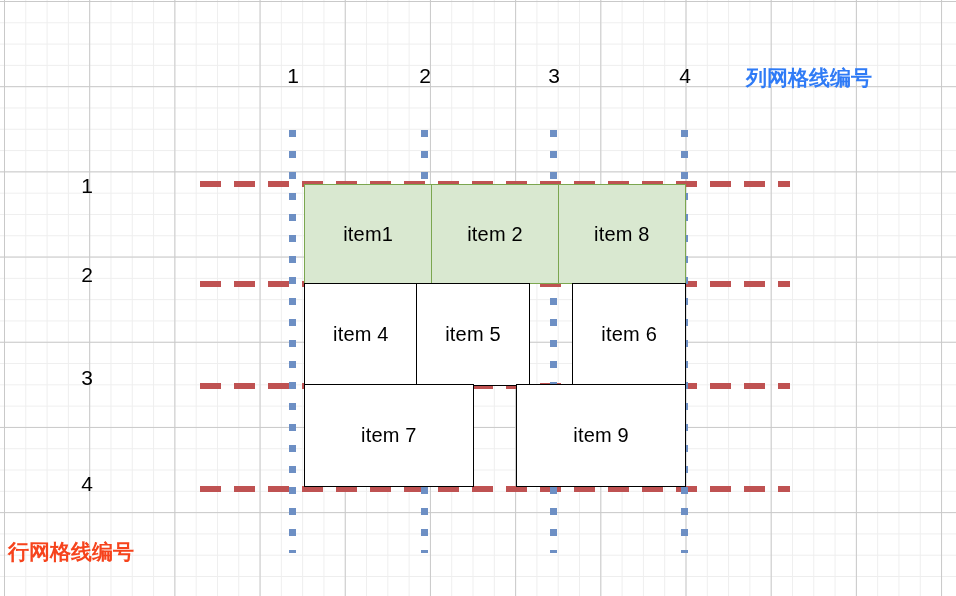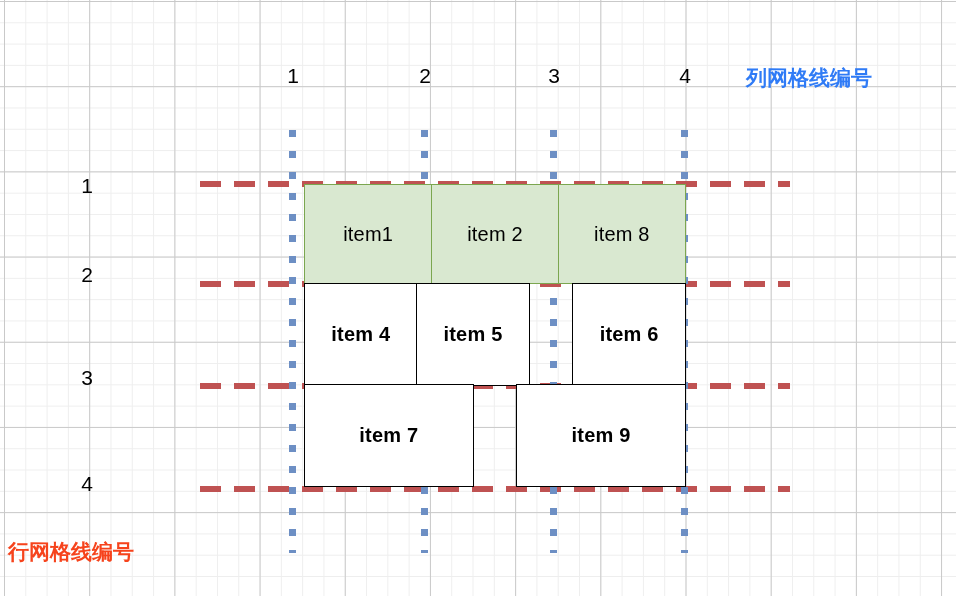--- a/index.html
+++ b/index.html
@@ -61,21 +61,21 @@
     background: #d9e8d0;
     border: 1.5px solid #7ba64f;
     margin-right: -1.5px;
   }
   .row-green .cell:last-child { margin-right: 0; }
   .cell-plain {
     background: #ffffff;
     border: 1.5px solid #000000;
     margin-right: -1.5px;
   }
-  .row-plain { margin-top: -1.5px; font-weight: bold; }
+  .row-plain { margin-top: -1.5px; }
   .row-plain .cell:last-child { margin-right: 0; margin-left: 44px; }
 
   
   .row-line {
     position: absolute;
     left: 200px;
     width: 590px;
     height: 6px;
     background-image: repeating-linear-gradient(
         to right,

